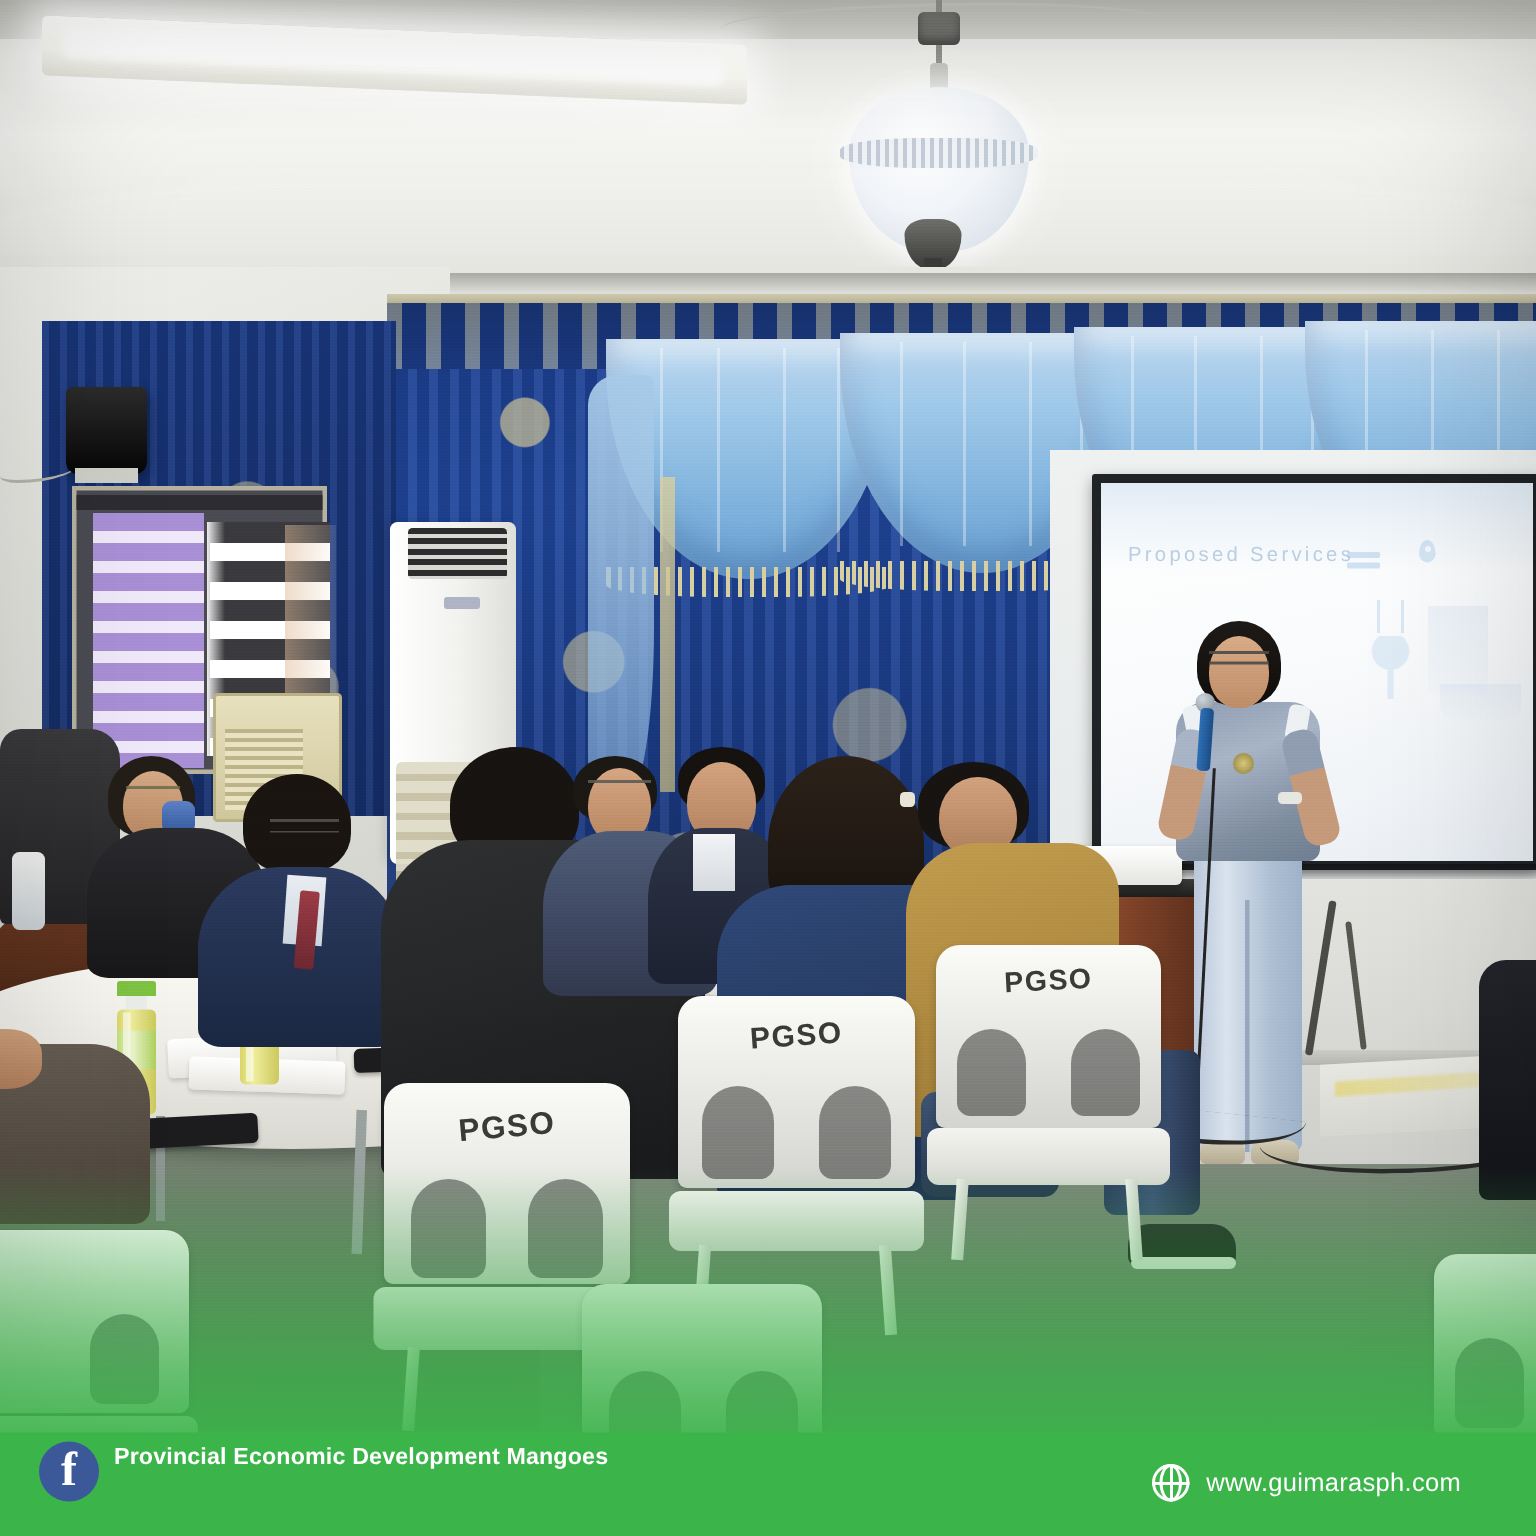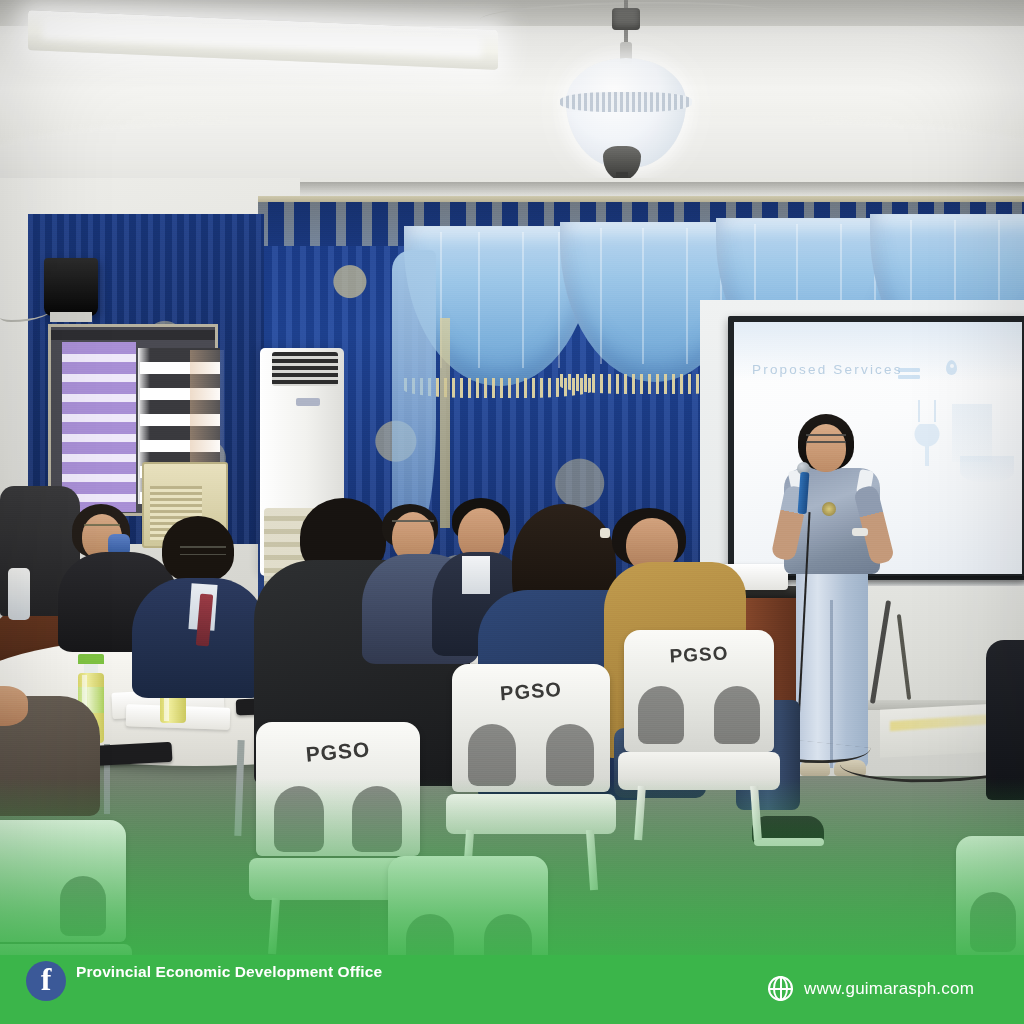--- a/index.html
+++ b/index.html
@@ -780,21 +780,21 @@
   <div class="abs grain"></div>
   <div class="abs vignette"></div>
 
   <div class="abs green-fade"></div>
   <div class="abs green-solid"></div>
 
   <div class="abs fb-badge">
     <span class="fb-f">f</span>
   </div>
   <div class="abs fb-text">
-    <div class="fb-line2">Provincial Economic Development Office</div>
+    <div class="fb-line2">Provincial Economic Development Mangoes</div>
   </div>
 
   <div class="abs site-wrap">
     <span class="globe">
         <i class="globe-ell"></i>
       </span>
     <span class="site-url">www.guimarasph.com</span>
   </div>
 
 </div>

